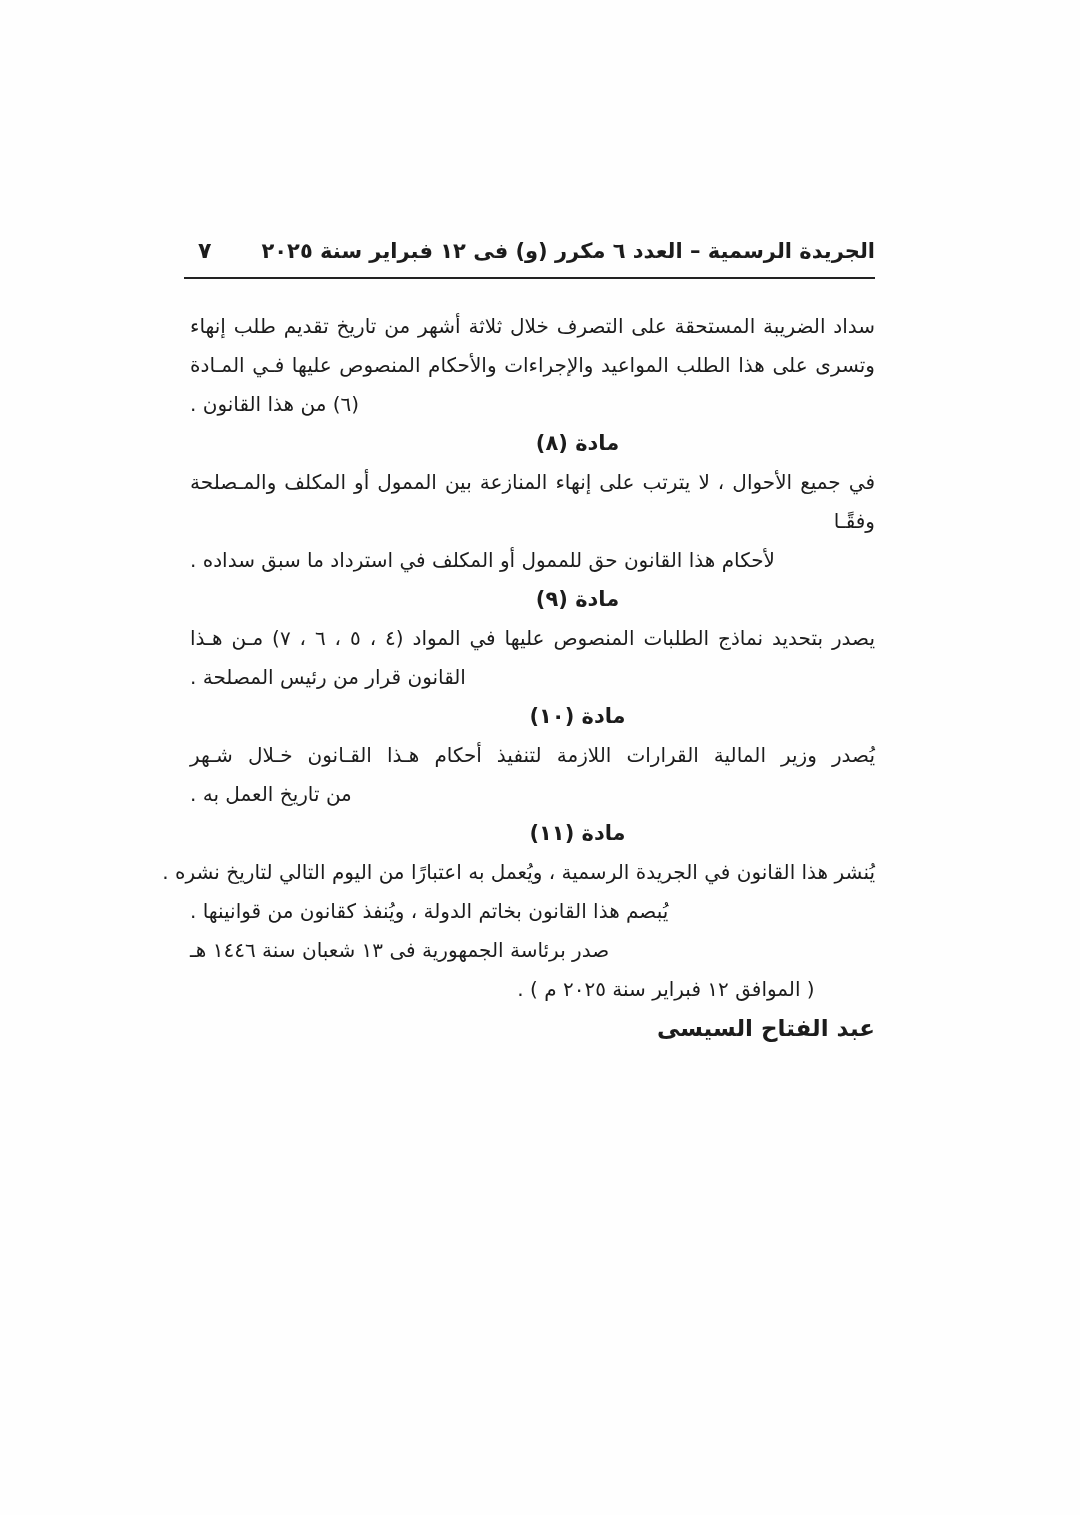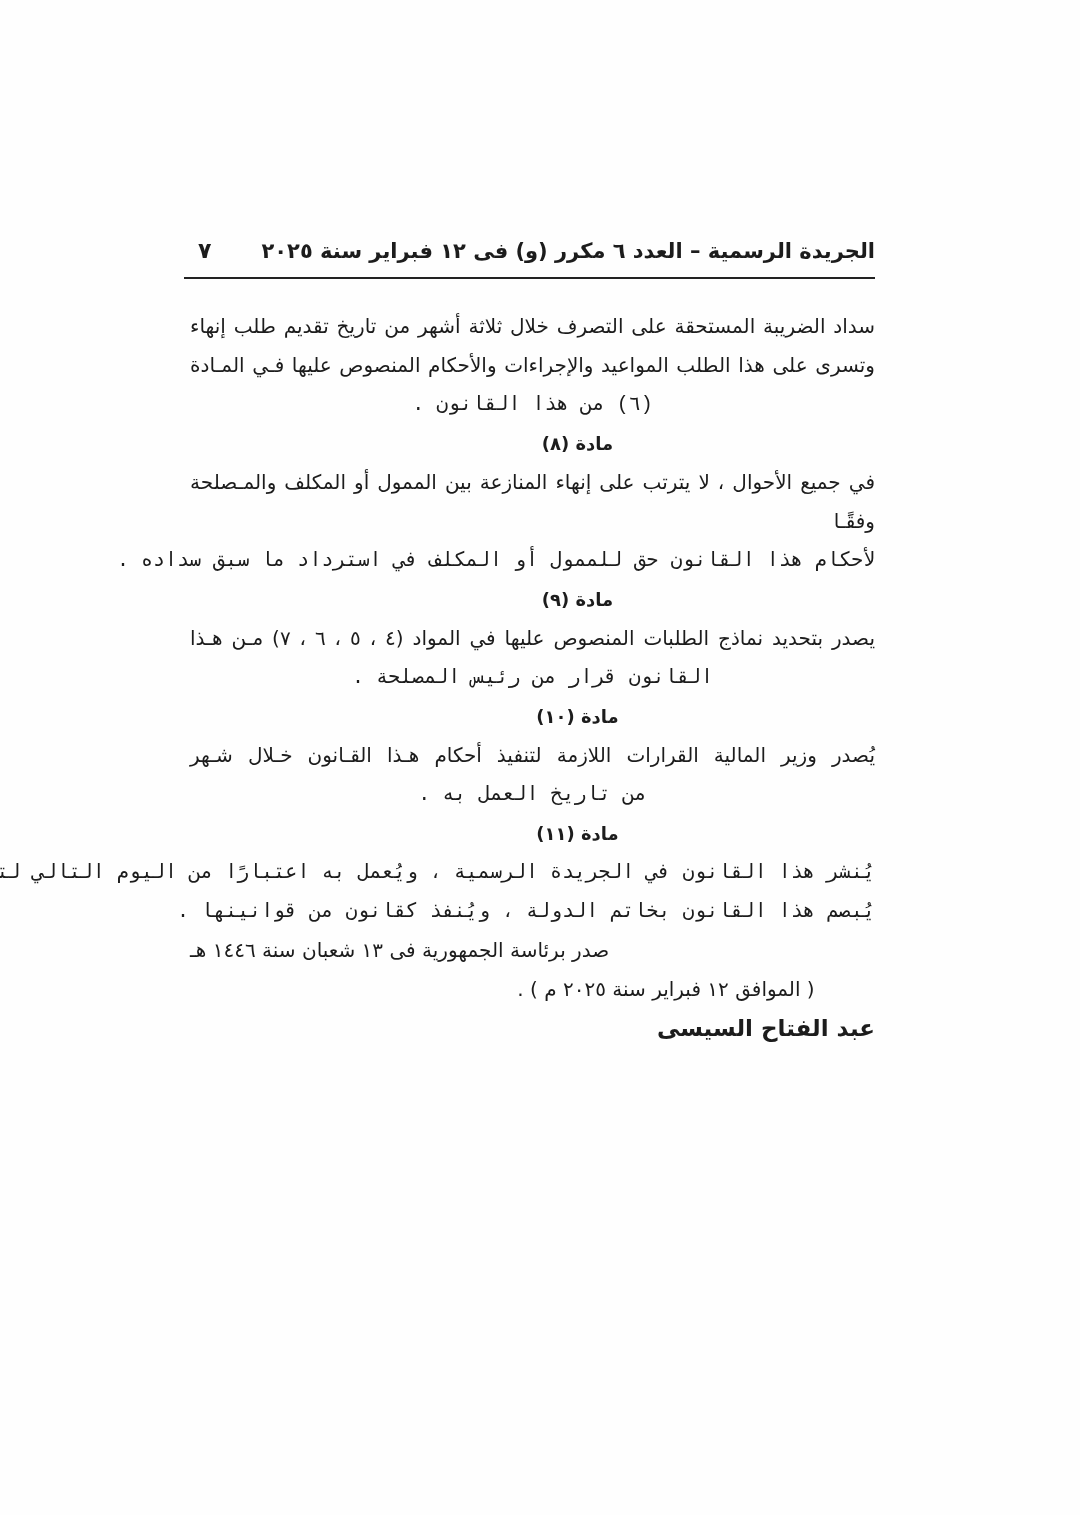--- a/index.html
+++ b/index.html
@@ -54,25 +54,25 @@
   .bl {
     font-size: 20px;
     line-height: 39px;
     white-space: nowrap;
   }
   .jf {
     text-align: justify;
     text-align-last: justify;
     white-space: normal;
   }
-  .rt { text-align: center; font-family: Liberation Mono, monospace; }
+  .rt { text-align: left; }
   .article-heading {
     text-align: center;
     margin-left: 90px;
-    font-size: 18px;
+    font-size: 21px;
     font-weight: bold;
     line-height: 39px;
   }
   .closing-hijri { text-align: left; }
   .closing-greg { text-align: center; margin-left: 0; padding-left: 0; }
   .closing-greg .inner { display: inline-block; margin-left: 267px; }
   .signature {
     text-align: right;
     padding-left: 23px;
     font-size: 23px;

